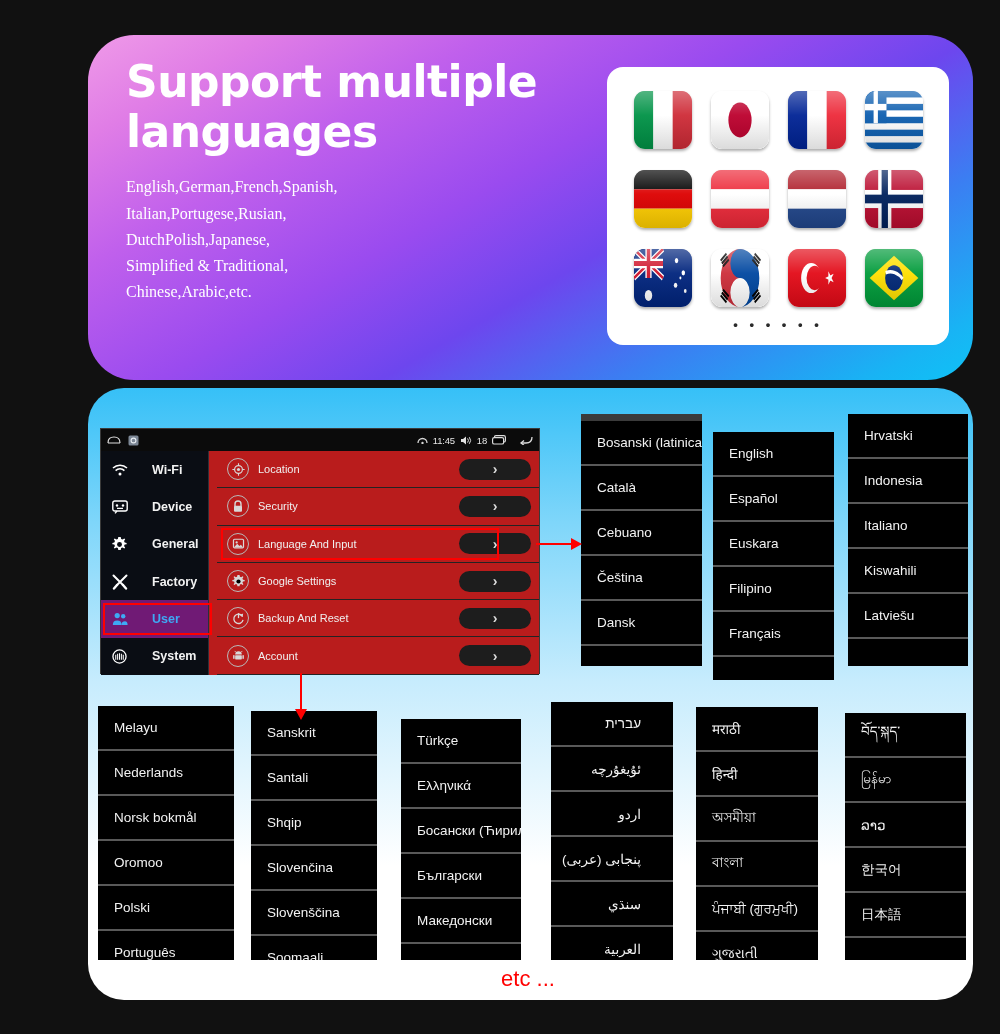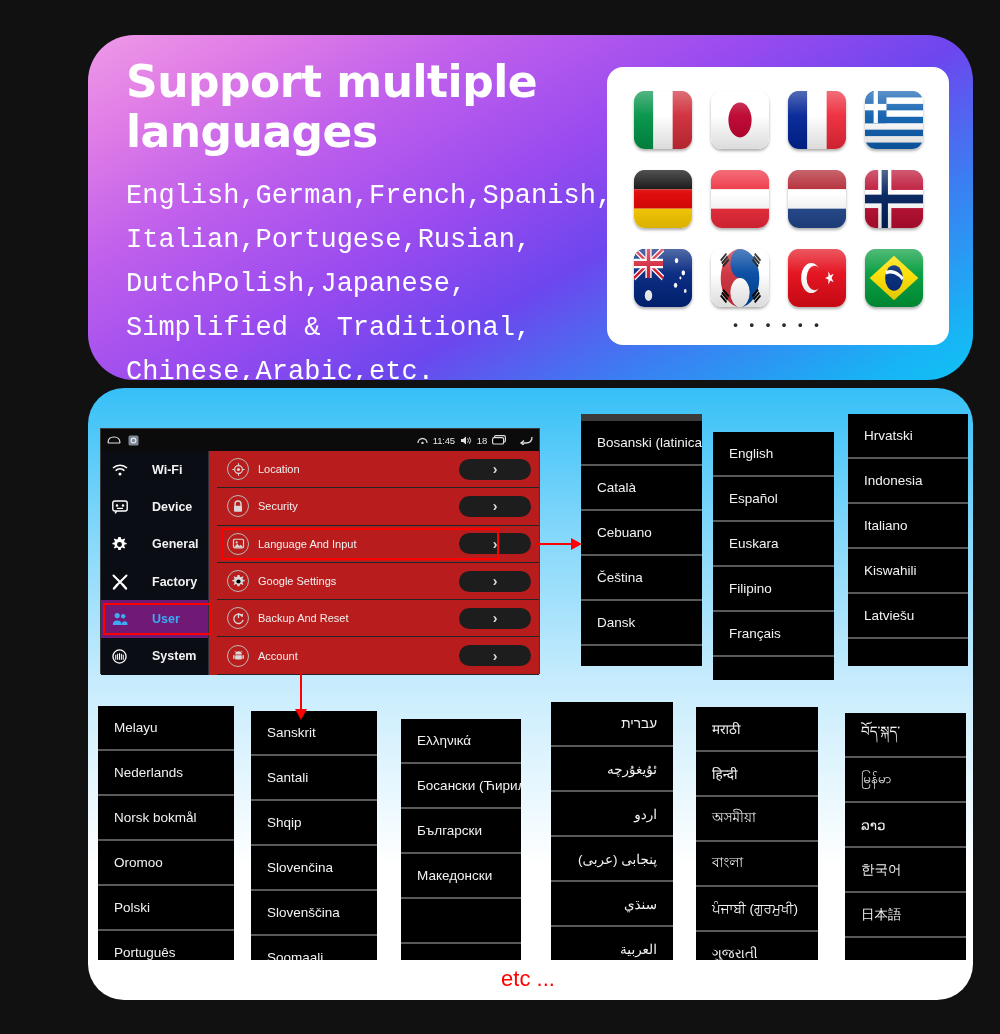--- a/index.html
+++ b/index.html
@@ -35,23 +35,23 @@
     color: #ffffff;
     font-size: 44px;
     font-weight: bold;
     line-height: 1.13;
     letter-spacing: -0.5px;
     font-family: "DejaVu Sans", sans-serif;
   }
   .banner-sub {
     margin-top: 18px;
     color: #ffffff;
-    font-size: 27px;
+    font-size: 16px;
     line-height: 1.63;
-    font-family: Liberation Mono, monospace;
+    font-family: Liberation Serif, serif;
   }
   .banner-sub div { white-space: nowrap; }
 
   
   .flag-card {
     position: absolute; left: 519px; top: 32px;
     width: 342px; height: 278px;
     background: #ffffff;
     border-radius: 16px;
     padding: 16px 18px 6px 18px;
@@ -179,21 +179,21 @@
   .lang-item {
     height: 45px;
     display: flex; align-items: center;
     padding-left: 16px;
     color: #f2f2f2;
     font-size: 13.5px;
     border-bottom: 2px solid #595959;
     white-space: nowrap;
     overflow: hidden;
   }
-  .lang-col.rtl .lang-item { direction: rtl; padding-left: 0; padding-right: 16px; }
+  .lang-col.rtl .lang-item { direction: rtl; padding-left: 0; padding-right: 32px; }
 
   
   .arrow-h {
     position: absolute; left: 508px; top: 543px; width: 44px; height: 2px;
     background: #ff0000;
   }
   .arrow-h::after {
     content: ""; position: absolute; right: -2px; top: -5px;
     border-left: 11px solid #ff0000;
     border-top: 6px solid transparent;
@@ -641,20 +641,21 @@
     <div class="lang-col" style="left:163px; top:323px; width:126px; height:249px;">
       <div class="lang-item">Sanskrit</div>
       <div class="lang-item">Santali</div>
       <div class="lang-item">Shqip</div>
       <div class="lang-item">Slovenčina</div>
       <div class="lang-item">Slovenščina</div>
       <div class="lang-item">Soomaali</div>
     </div>
 
     <div class="lang-col" style="left:313px; top:331px; width:120px; height:241px;">
+      <div class="lang-item">Türkçe</div>
       <div class="lang-item">Ελληνικά</div>
       <div class="lang-item">Босански (Ћирилица)</div>
       <div class="lang-item">Български</div>
       <div class="lang-item">Македонски</div>
       <div class="lang-item"></div>
     </div>
 
     <div class="lang-col rtl" style="left:463px; top:314px; width:122px; height:258px;">
       <div class="lang-item">עברית</div>
       <div class="lang-item">ئۇيغۇرچە</div>

